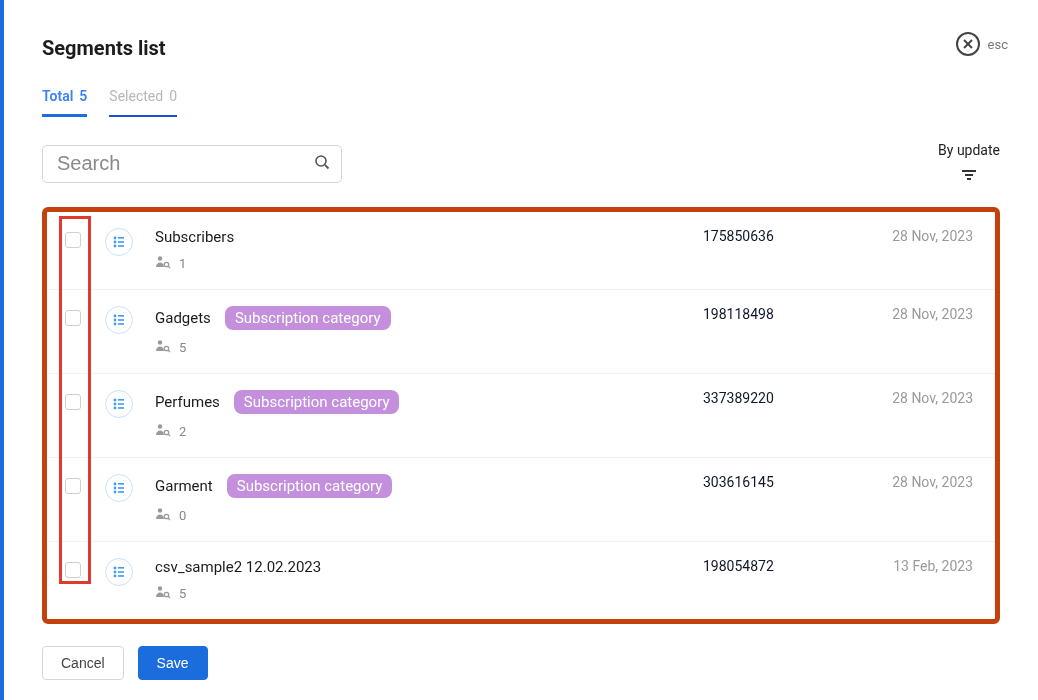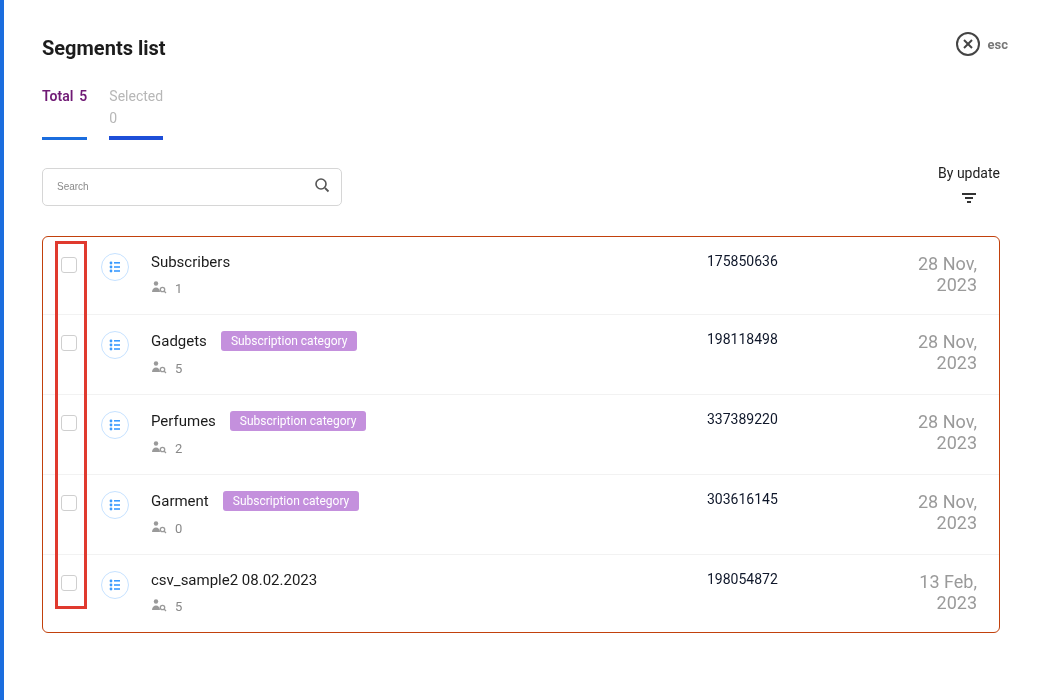--- a/index.html
+++ b/index.html
@@ -17,21 +17,20 @@
     }
     .close-area {
       position: absolute;
       top: 32px;
       right: 30px;
       display: flex;
       align-items: center;
       gap: 8px;
       color: #555;
       cursor: pointer;
-      font-weight: bold;
     }
     .close-circle {
       width: 24px; height: 24px;
       border: 2px solid #444;
       border-radius: 50%;
       display: flex;
       align-items: center;
       justify-content: center;
     }
     .close-circle svg { width: 12px; height: 12px; }
@@ -51,46 +50,45 @@
     .tab {
       display: flex;
       gap: 6px;
       padding-bottom: 10px;
       font-size: 14px;
       cursor: pointer;
       color: #b7b7b7;
       border-bottom: 2px solid transparent;
     }
     .tab.active {
-      color: #701a75;
+      color: #3b82f6;
       font-weight: 600;
       border-bottom: 3px solid #1b6dde;
       text-align: right;
     }
     .tab.underline {
-      border-bottom: 4px solid #1d4ed8;
-      flex-direction: column;
+      border-bottom: 2px solid #1d4ed8;
     }
     .toolbar {
       display: flex;
       justify-content: space-between;
       align-items: center;
       margin-top: 24px;
     }
     .search-wrap {
       position: relative;
       width: 300px;
     }
     .search-input {
       width: 100%;
       height: 38px;
       border: 1px solid #d6d6d6;
       border-radius: 5px;
       padding: 0 40px 0 14px;
-      font-size: 10px;
+      font-size: 20px;
       color: #333;
       outline: none;
     }
     .search-input::placeholder { color: #8a8a8a; }
     .search-icon-pos {
       position: absolute;
       right: 12px;
       top: 50%;
       transform: translateY(-50%);
       color: #555;
@@ -98,22 +96,22 @@
     .sort {
       display: flex;
       align-items: center;
       gap: 10px;
       font-size: 14px;
       color: #222;
       cursor: pointer;
       flex-direction: column;
     }
     .list-box {
-      margin-top: 28px;
-      border: 1px solid #c2410c;
+      margin-top: 22px;
+      border: 5px solid #c2410c;
       border-radius: 6px;
       position: relative;
     }
     .row {
       display: flex;
       align-items: flex-start;
       padding: 16px 22px 16px 18px;
       border-bottom: 1px solid #f2f2f2;
     }
     .row:last-child { border-bottom: none; }
@@ -148,41 +146,41 @@
       align-items: center;
       gap: 14px;
     }
     .seg-name {
       font-size: 15px;
       color: #1c1c1c;
     }
     .tag {
       background: #c490dd;
       color: #fff;
-      font-size: 12px;
+      font-size: 15px;
       padding: 3px 10px;
-      border-radius: 3px;
+      border-radius: 8px;
     }
     .seg-sub {
       display: flex;
       align-items: center;
       gap: 8px;
       color: #888;
       font-size: 13px;
     }
     .seg-id {
       color: #0f172a;
       font-size: 14px;
       width: 120px;
       text-align: left;
       margin-right: 50px;
     }
     .seg-date {
       color: #9a9a9a;
-      font-size: 18px;
+      font-size: 14px;
       width: 100px;
       text-align: right;
     }
     .highlight-box {
       position: absolute;
       top: 4px;
       left: 12px;
       width: 32px;
       height: 368px;
       border: 3px solid #e03a2f;
@@ -403,33 +401,37 @@
             <circle cx="3" cy="3" r="1.4" fill="#3b9bff"></circle>
             <rect x="6" y="2" width="6" height="1.6" fill="#3b9bff"></rect>
             <circle cx="3" cy="7" r="1.4" fill="#3b9bff"></circle>
             <rect x="6" y="6.2" width="6" height="1.6" fill="#3b9bff"></rect>
             <circle cx="3" cy="11" r="1.4" fill="#3b9bff"></circle>
             <rect x="6" y="10.2" width="6" height="1.6" fill="#3b9bff"></rect>
           </svg>
       </div>
       <div class="seg-body">
         <div class="seg-top">
-          <span class="seg-name">csv_sample2 08.02.2023</span>
+          <span class="seg-name">csv_sample2 12.02.2023</span>
         </div>
         <div class="seg-sub">
           <span class="people-icon">
             <svg viewBox="0 0 16 16">
                 <circle cx="5" cy="4.5" r="2.2" fill="#9a9a9a"></circle>
                 <path d="M1 13 C1 10 3 8.5 5 8.5 C7 8.5 9 10 9 13 Z" fill="#9a9a9a"></path>
                 <circle cx="11.5" cy="10.5" r="2.2" stroke="#9a9a9a" stroke-width="1.3" fill="none"></circle>
                 <line x1="13" y1="12" x2="15" y2="14" stroke="#9a9a9a" stroke-width="1.3"></line>
               </svg>
           </span>
           <span>5</span>
         </div>
       </div>
       <div class="seg-id">198054872</div>
       <div class="seg-date">13 Feb, 2023</div>
     </div>
 
   </div>
 
+  <div class="footer">
+    <button class="btn btn-cancel">Cancel</button>
+    <button class="btn btn-save">Save</button>
+  </div>
 </div>
 
 </body></html>

